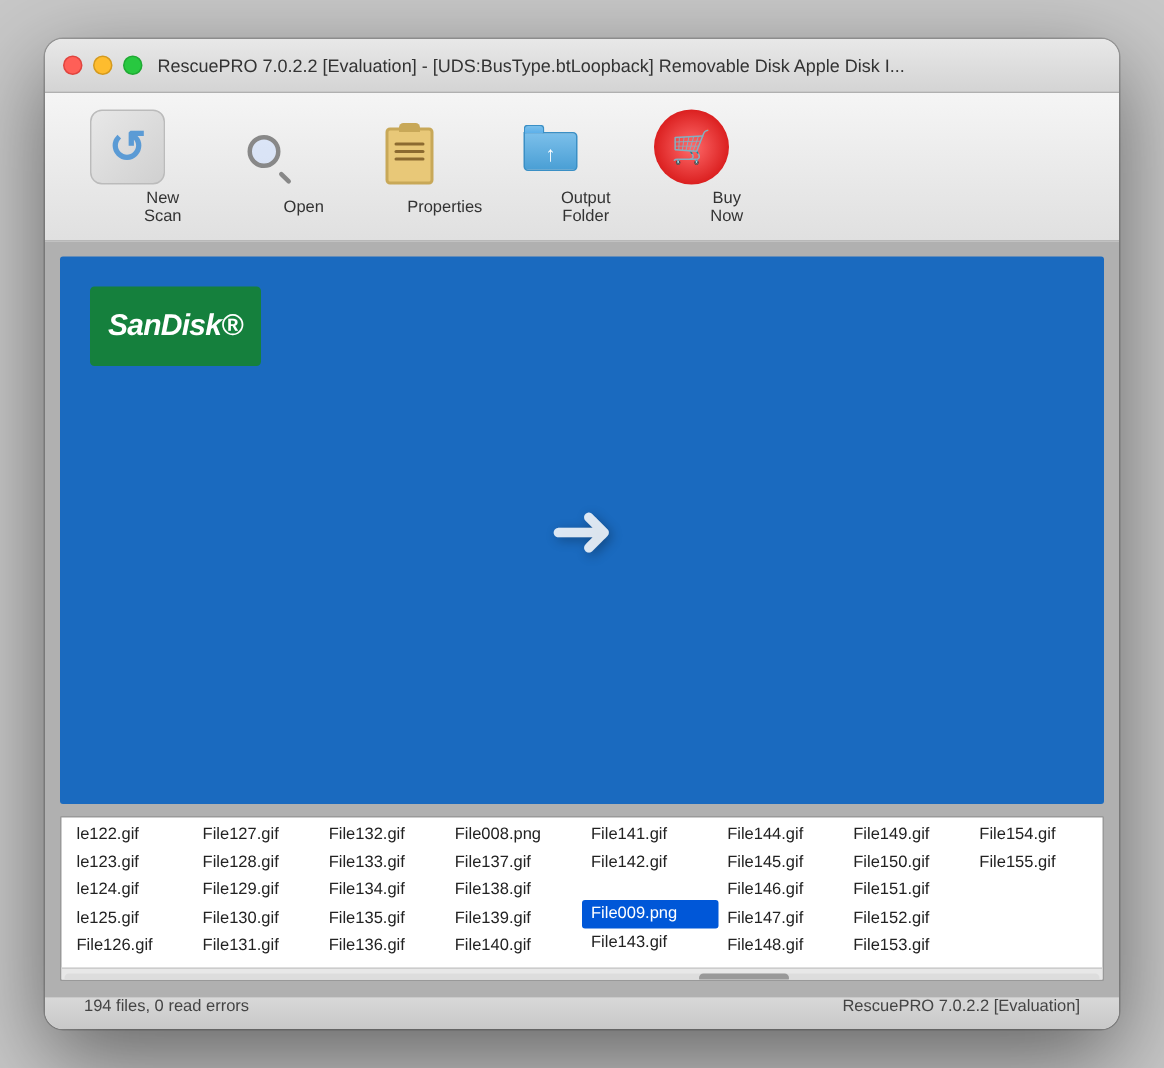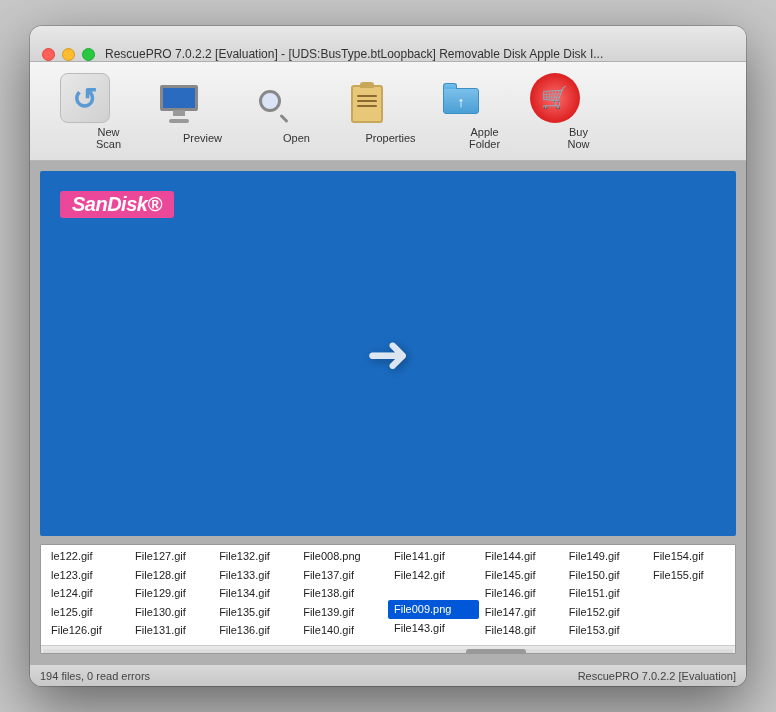--- a/index.html
+++ b/index.html
@@ -19,21 +19,21 @@
       border-radius: 12px;
       box-shadow: 0 20px 60px rgba(0,0,0,0.5), 0 0 0 1px rgba(0,0,0,0.2);
       overflow: hidden;
       display: flex;
       flex-direction: column;
     }
     .titlebar {
       background: linear-gradient(to bottom, #e8e8e8, #d4d4d4);
       height: 36px;
       display: flex;
-      align-items: flex-end;
+      align-items: center;
       padding: 0 12px;
       border-bottom: 1px solid #b0b0b0;
       flex-shrink: 0;
     }
     .traffic-lights {
       display: flex;
       gap: 7px;
       margin-right: 10px;
     }
     .traffic-light {
@@ -266,25 +266,25 @@
       display: flex;
       align-items: center;
       justify-content: center;
       position: relative;
       min-height: 240px;
     }
     .sandisk-logo {
       position: absolute;
       top: 20px;
       left: 20px;
-      background: #ec4899;
+      background: #15803d;
       color: white;
       font-size: 20px;
       font-weight: 700;
-      padding: 2px 12px;
+      padding: 15px 12px;
       border-radius: 3px;
       font-style: italic;
       letter-spacing: -0.5px;
     }
     .sandisk-logo span {
       color: white;
     }
     .arrow-right {
       color: rgba(255,255,255,0.85);
       font-size: 52px;
@@ -344,22 +344,21 @@
       width: 60px;
       height: 6px;
       background: #999;
       border-radius: 3px;
     }
     .statusbar {
       height: 22px;
       background: linear-gradient(to bottom, #d8d8d8, #c8c8c8);
       border-top: 1px solid #b0b0b0;
       display: flex;
-      align-items: center;
-      padding: 0 10px;
+      padding: 0 26px;
       font-size: 11px;
       color: #444;
       flex-shrink: 0;
     }
     .status-section {
       flex: 1;
       text-align: center;
     }
     .status-section:first-child { text-align: left; }
     .status-section:last-child { text-align: right; }
@@ -380,31 +379,20 @@
 
   <div class="toolbar">
 
     <div class="toolbar-btn">
       <div class="toolbar-icon">
         <div class="icon-newscan"></div>
       </div>
       <span class="toolbar-label">New Scan</span>
     </div>
 
-    <div class="toolbar-btn">
-      <div class="toolbar-icon">
-        <div class="icon-preview">
-          <div class="monitor-shape">
-            <div class="monitor-screen"></div>
-            <div class="monitor-base"></div>
-          </div>
-        </div>
-      </div>
-      <span class="toolbar-label">Preview</span>
-    </div>
 
     <div class="toolbar-btn">
       <div class="toolbar-icon">
         <div class="icon-open">
           <div class="magnifier">
             <div class="magnifier-glass"></div>
             <div class="magnifier-handle"></div>
           </div>
         </div>
       </div>
@@ -428,21 +416,21 @@
       <div class="toolbar-icon">
         <div class="icon-output">
           <div class="folder-shape" style="position:relative; margin-top:6px;">
             <div class="folder-tab"></div>
             <div class="folder-body">
               <span class="folder-arrow">↑</span>
             </div>
           </div>
         </div>
       </div>
-      <span class="toolbar-label">Apple Folder</span>
+      <span class="toolbar-label">Output Folder</span>
     </div>
 
     <div class="toolbar-btn">
       <div class="toolbar-icon">
         <div class="icon-buynow">
           🛒
         </div>
       </div>
       <span class="toolbar-label">Buy Now</span>
     </div>

